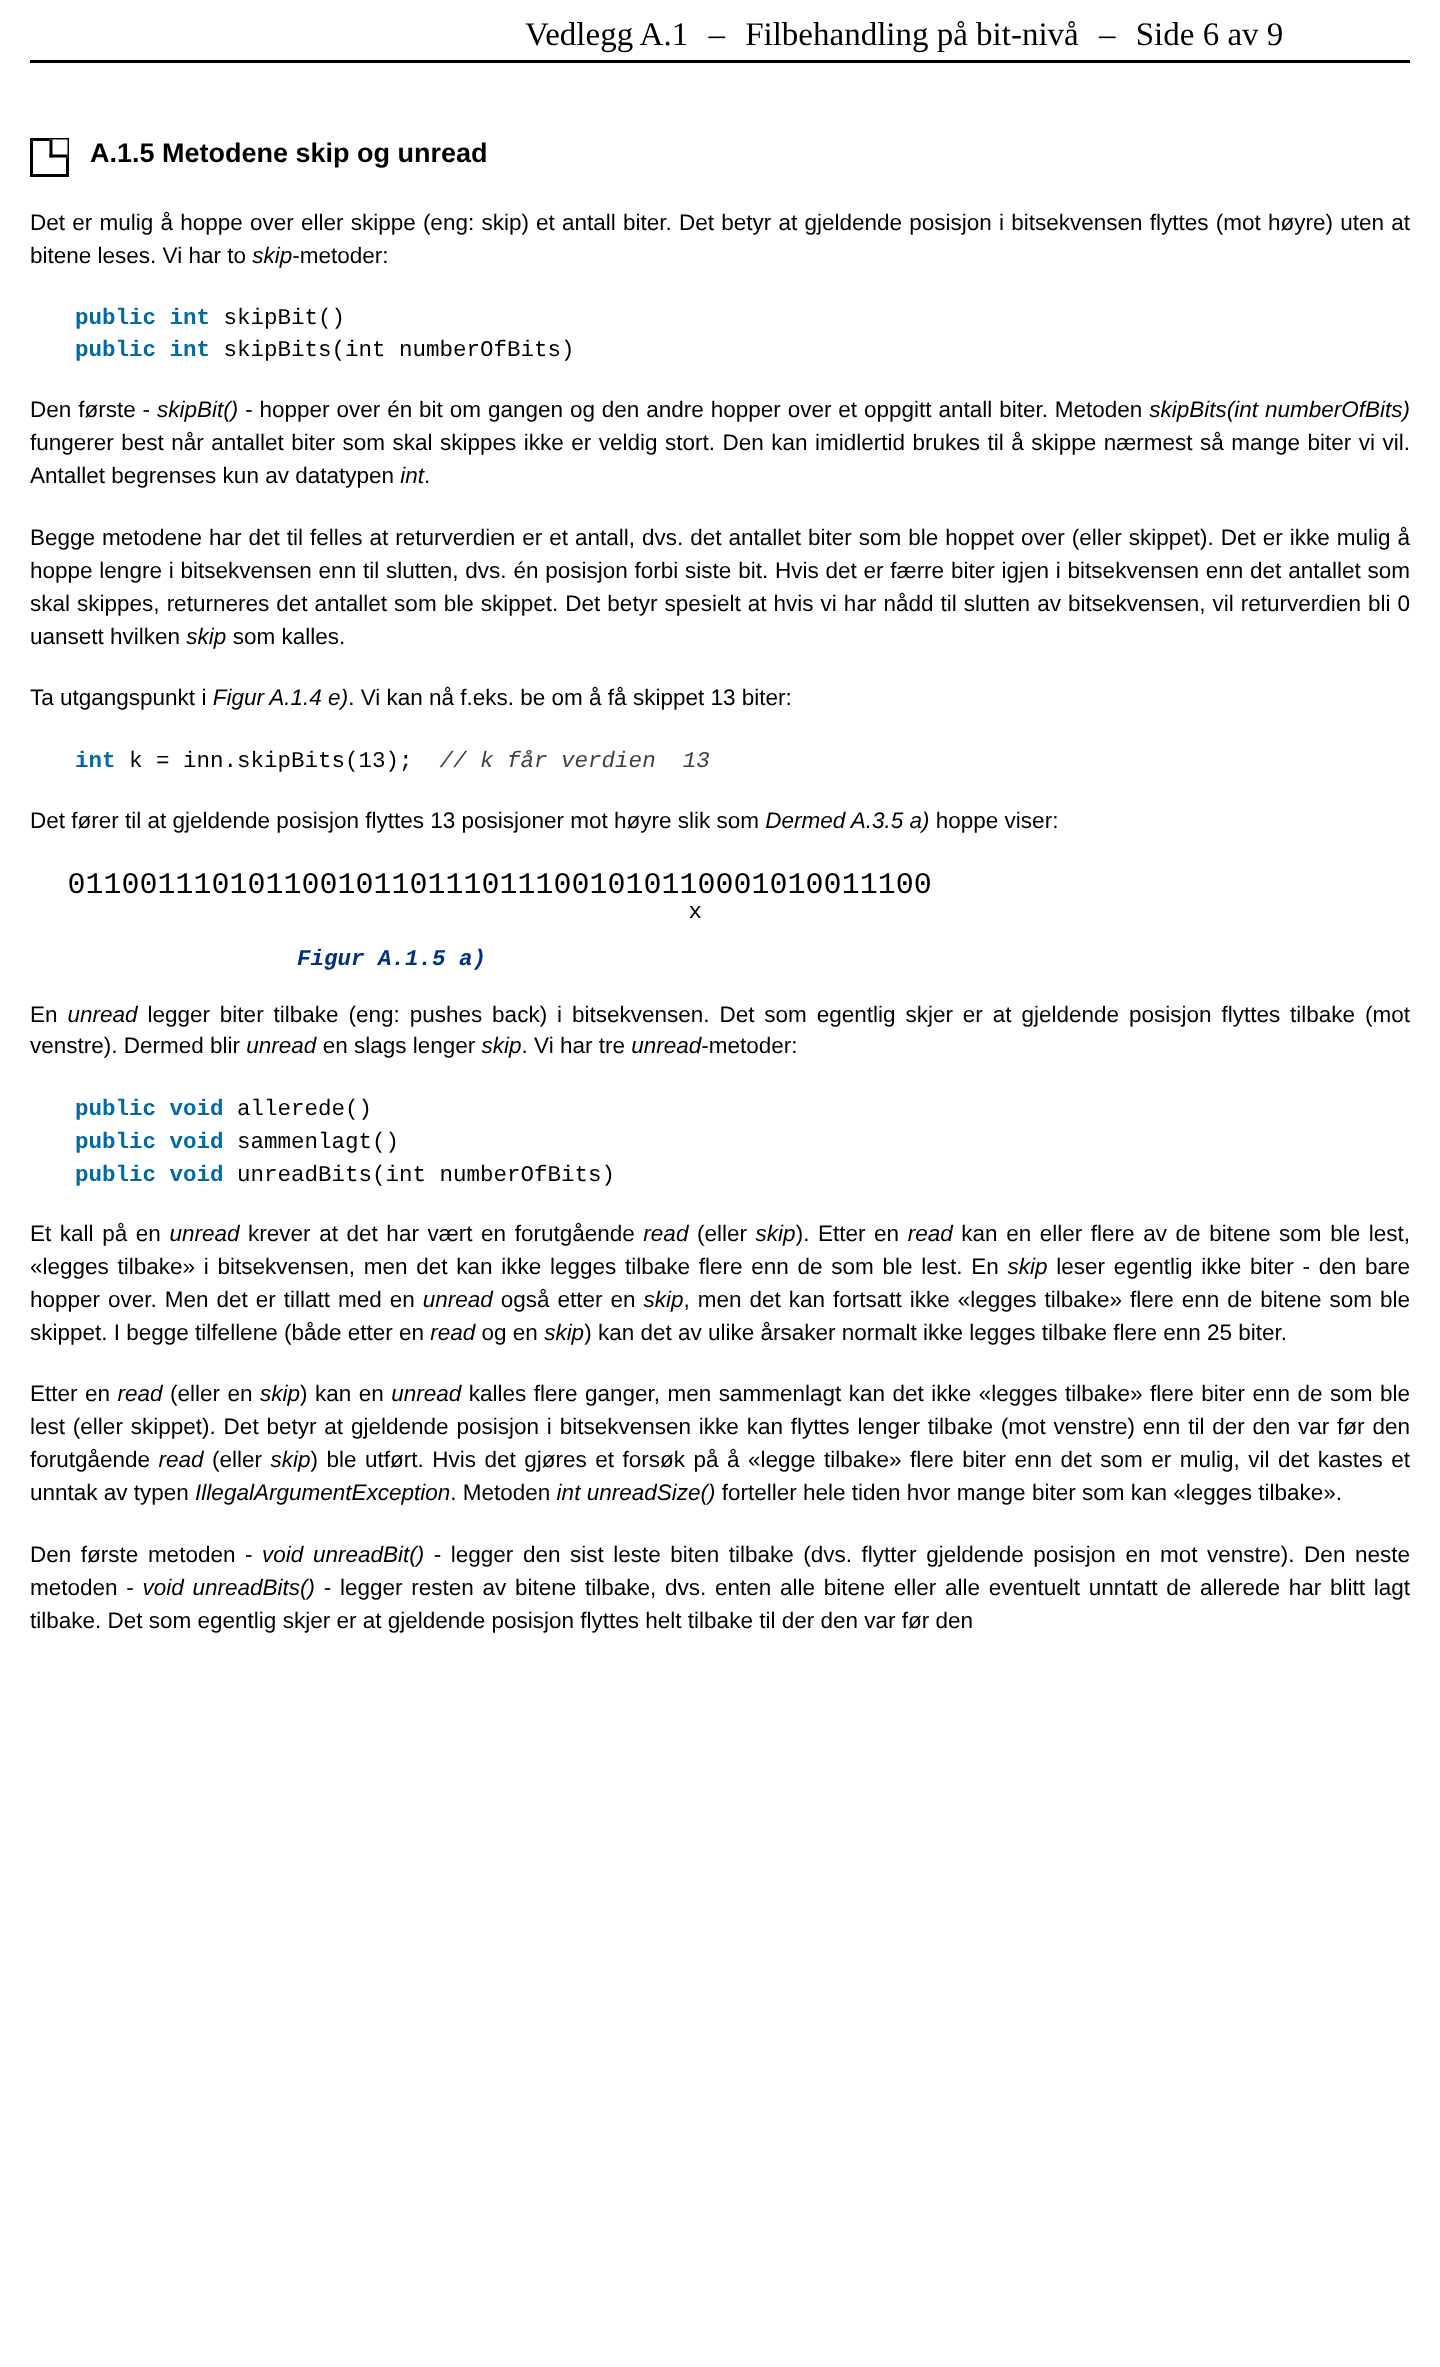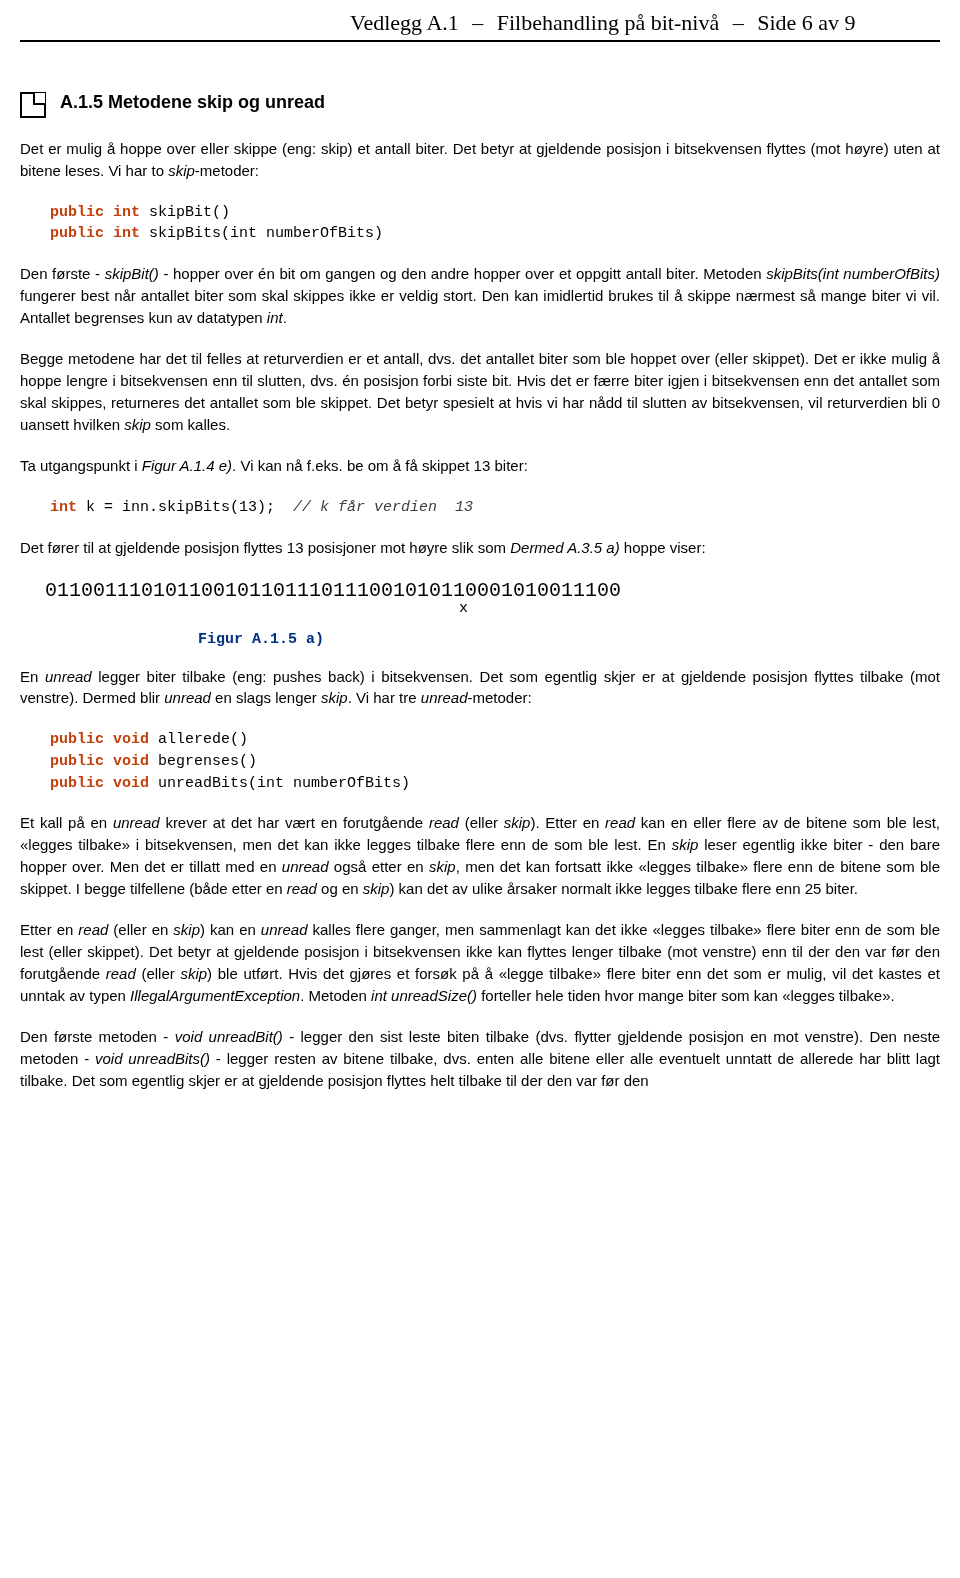--- a/index.html
+++ b/index.html
@@ -61,37 +61,38 @@
     line-height: 1.45;
   }
   p.body .italic { font-style: italic; }
   .codeblock {
     font-family: "Courier New", monospace;
     font-size: 15px;
     margin: 6px 0 18px 30px;
     line-height: 1.45;
     white-space: pre;
   }
-  .kw { color: #c2410c; font-weight: bold; text-align: right; }
+  .kw { color: #0369a1; font-weight: bold; text-align: right; }
   .fn { color: #000; }
   .cm { color: #404040; font-style: italic; }
   .figure-row {
     font-family: "Courier New", monospace;
     font-size: 20px;
     margin: 6px 0 0 25px;
     white-space: pre;
   }
   .figure-x {
     font-family: "Courier New", monospace;
     font-size: 15px;
     margin: -2px 0 14px 25px;
     white-space: pre;
   }
   .figure-caption {
     font-family: "Courier New", monospace;
+    font-style: italic;
     font-weight: bold;
     color: #003080;
     margin: 0 0 18px 178px;
   }
 </style>
 </head>
 <body>
 <div class="page">
 
 <div class="header-line">
@@ -136,21 +137,21 @@
 <div class="figure-row">011001110101100101101110111001010110001010011100</div>
 <div class="figure-x">                                              x</div>
 
 <div class="figure-caption">Figur A.1.5 a)</div>
 
 <p class="body">
   <span>En </span><span class="italic">unread</span><span> legger biter tilbake (eng: pushes back) i bitsekvensen. Det som egentlig skjer er at gjeldende posisjon flyttes tilbake (mot venstre). Dermed blir </span><span class="italic">unread</span><span> en slags lenger </span><span class="italic">skip</span><span>. Vi har tre </span><span class="italic">unread</span><span>-metoder:</span>
 </p>
 
 <div class="codeblock"><span class="kw">public void </span><span class="fn">allerede()</span>
-<span class="kw">public void </span><span class="fn">begrenses()</span>
+<span class="kw">public void </span><span class="fn">sammenlagt()</span>
 <span class="kw">public void </span><span class="fn">unreadBits(int numberOfBits)</span></div>
 
 <p class="body">
   <span>Et kall på en </span><span class="italic">unread</span><span> krever at det har vært en forutgående </span><span class="italic">read</span><span> (eller </span><span class="italic">skip</span><span>). Etter en </span><span class="italic">read</span><span> kan en eller flere av de bitene som ble lest, «legges tilbake» i bitsekvensen, men det kan ikke legges tilbake flere enn de som ble lest. En </span><span class="italic">skip</span><span> leser egentlig ikke biter - den bare hopper over. Men det er tillatt med en </span><span class="italic">unread</span><span> også etter en </span><span class="italic">skip</span><span>, men det kan fortsatt ikke «legges tilbake» flere enn de bitene som ble skippet. I begge tilfellene (både etter en </span><span class="italic">read</span><span> og en </span><span class="italic">skip</span><span>) kan det av ulike årsaker normalt ikke legges tilbake flere enn 25 biter.</span>
 </p>
 
 <p class="body">
   <span>Etter en </span><span class="italic">read</span><span> (eller en </span><span class="italic">skip</span><span>) kan en </span><span class="italic">unread</span><span> kalles flere ganger, men sammenlagt kan det ikke «legges tilbake» flere biter enn de som ble lest (eller skippet). Det betyr at gjeldende posisjon i bitsekvensen ikke kan flyttes lenger tilbake (mot venstre) enn til der den var før den forutgående </span><span class="italic">read</span><span> (eller </span><span class="italic">skip</span><span>) ble utført. Hvis det gjøres et forsøk på å «legge tilbake» flere biter enn det som er mulig, vil det kastes et unntak av typen </span><span class="italic">IllegalArgumentException</span><span>. Metoden </span><span class="italic">int unreadSize()</span><span> forteller hele tiden hvor mange biter som kan «legges tilbake».</span>
 </p>
 

